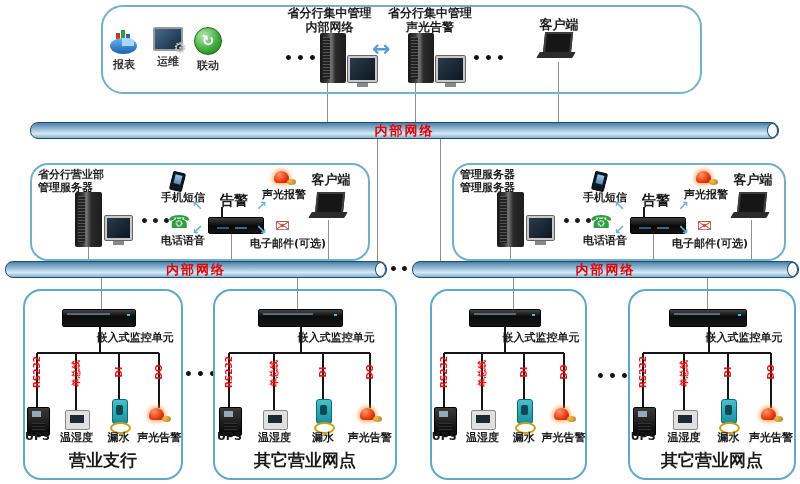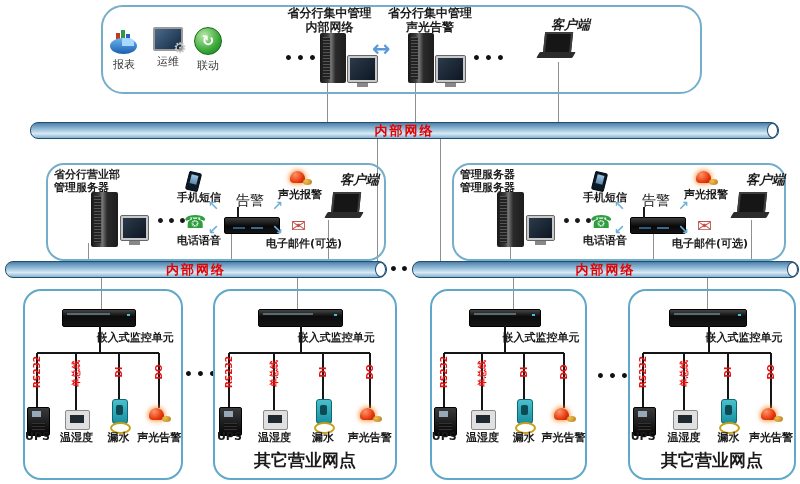--- a/index.html
+++ b/index.html
@@ -14,21 +14,21 @@
     background:linear-gradient(#4d80a8,#9ec4de 45%,#d8e9f4 70%,#86b2d2);}
   .pipe .cap{position:absolute;right:0;top:0;width:9px;height:13px;background:#fff;
     border:1px solid #1f4e6e;border-radius:50%;}
   .pipe .plabel{position:absolute;inset:0;display:flex;align-items:center;justify-content:center;
     color:#e80000;font-weight:bold;font-size:13px;letter-spacing:2px;}
   
   .vline{position:absolute;width:1px;background:#8f8f8f;}
   .dots{position:absolute;font-size:14px;font-weight:bold;letter-spacing:3px;color:#111;}
   
   .tool{position:absolute;top:27px;width:40px;text-align:center;}
-  .tool .tlabel{display:block;margin-top:3px;font-size:11px;font-weight:normal;color:#333;}
+  .tool .tlabel{display:block;margin-top:3px;font-size:11px;font-weight:bold;color:#333;}
   .pie-icon{position:relative;width:30px;height:27px;margin:0 auto;}
   .pie-icon .pie{position:absolute;left:1px;bottom:0;width:27px;height:16px;border-radius:50%;
     background:linear-gradient(#6ab4ee,#1a5fb0);}
   .pie-icon .pie::before{content:"";position:absolute;left:12px;top:0;width:12px;height:8px;
     background:#a8d8ff;border-radius:0 50% 0 0;}
   .pie-icon .b{position:absolute;width:4px;bottom:11px;}
   .pie-icon .b1{left:7px;height:10px;background:#c03a2a;}
   .pie-icon .b2{left:12px;height:13px;background:#2e9a44;}
   .pie-icon .b3{left:17px;height:9px;background:#2a5fc0;}
   .ops-icon{position:relative;width:26px;height:20px;margin:0 auto;border-radius:2px;
@@ -86,21 +86,21 @@
   .th-icon{position:absolute;width:23px;height:18px;background:#e0e0e0;border:1px solid #8a8a8a;border-radius:2px;}
   .th-icon::before{content:"";position:absolute;left:4px;top:4px;width:14px;height:8px;background:#1e2a30;}
   .leak-icon{position:absolute;width:14px;height:23px;border:1px solid #0c6874;border-radius:3px;
     background:linear-gradient(#49c0cc,#1890a0);}
   .leak-icon::before{content:"";position:absolute;left:3px;top:5px;width:7px;height:10px;background:#0d4a54;border-radius:2px;}
   .leak-cable{position:absolute;width:17px;height:8px;border:2px solid #c8a018;border-radius:50%;}
   
   .mb-title{position:absolute;left:6px;top:3px;font-size:11px;font-weight:bold;line-height:13px;}
   .mb-dots{position:absolute;left:108px;top:48px;font-size:14px;font-weight:bold;letter-spacing:2px;}
   .sm-label{position:absolute;font-size:11px;font-weight:bold;text-align:center;}
-  .big-label{position:absolute;font-size:14px;font-weight:normal;}
+  .big-label{position:absolute;font-size:14px;font-weight:bold;}
   .arr{position:absolute;font-size:13px;color:#6fb0d8;font-weight:bold;}
   
   .g-unit{position:absolute;left:46%;top:39px;font-size:11px;font-weight:bold;white-space:nowrap;}
   .g-drop{position:absolute;left:calc(48% - 1px);top:34px;width:2px;height:28px;background:#151515;}
   .g-bus{position:absolute;left:8%;width:78%;top:61px;height:2px;background:#151515;}
   .gcol{position:absolute;width:2px;background:#151515;top:62px;}
   .gc1{left:calc(8% - 1px);height:54px;}
   .gc2{left:calc(33% - 1px);height:57px;}
   .gc3{left:calc(60% - 1px);height:48px;}
   .gc4{left:calc(86% - 1px);height:55px;}
@@ -110,21 +110,21 @@
   .bl2{left:calc(33% - 22px);}
   .bl3{left:calc(60% - 22px);}
   .bl4{left:calc(86% - 22px);}
   .s-label{position:absolute;top:139px;font-size:11px;font-weight:bold;text-align:center;}
   .sl1{left:calc(8% - 22px);width:44px;}
   .sl2{left:calc(33% - 26px);width:52px;}
   .sl3{left:calc(60% - 20px);width:40px;}
   .sl4{left:calc(86% - 31px);width:62px;}
   .g-title{position:absolute;left:0;right:0;bottom:6px;text-align:center;font-size:17px;font-weight:bold;}
   .srv-label{position:absolute;text-align:center;font-size:12px;font-weight:bold;line-height:14px;}
-  .cl-label{position:absolute;font-size:13px;font-weight:bold;text-align:right;font-style:italic;}
+  .cl-label{position:absolute;font-size:13px;font-weight:bold;text-align:center;}
 </style>
 </head>
 <body>
 
 <div class="canvas">
 
   <div class="vline" style="left:327px;top:76px;height:47px"></div>
   <div class="vline" style="left:415px;top:76px;height:47px"></div>
   <div class="vline" style="left:558px;top:62px;height:61px"></div>
   <div class="vline" style="left:377px;top:137px;height:125px"></div>
@@ -186,21 +186,21 @@
   <div class="laptop" style="left:538px;top:32px">
       <span class="scr"></span>
       <span class="base"></span>
     </div>
 
   <div class="pipe" style="left:30px;top:122px;width:747px">
     <span class="plabel">内部网络</span>
     <span class="cap"></span>
   </div>
 
-  <div class="rbox" style="left:46px;top:163px;width:336px;height:94px">
+  <div class="rbox" style="left:30px;top:163px;width:336px;height:94px">
     <div class="mb-title">
       <div>省分行营业部</div>
       <div>管理服务器</div>
     </div>
     <div class="tower" style="left:43px;top:27px;width:27px;height:55px"></div>
     <div class="monitor" style="left:72px;top:50px;width:27px;height:24px"></div>
     <div class="mb-dots">•••</div>
     <div class="mobile" style="left:139px;top:7px"></div>
     <div class="sm-label" style="left:119px;top:25px;width:64px">手机短信</div>
     <span class="abs" style="left:136px;top:46px;font-size:18px;color:#2e9e3e">☎</span>
@@ -276,20 +276,21 @@
     <div class="bus-label bl4">DO</div>
     <div class="ups-icon" style="left:calc(8% - 10px);top:116px"></div>
     <div class="th-icon" style="left:calc(33% - 11px);top:119px"></div>
     <div class="leak-icon" style="left:calc(60% - 7px);top:108px"></div>
     <div class="leak-cable" style="left:calc(60% - 9px);top:131px"></div>
     <div class="alarm-dome" style="left:calc(86% - 12px);top:114px"></div>
     <div class="s-label sl1">UPS</div>
     <div class="s-label sl2">温湿度</div>
     <div class="s-label sl3">漏水</div>
     <div class="s-label sl4">声光告警</div>
+    <div class="g-title">营业支行</div>
   </div>
 
   <div class="dots" style="left:184px;top:366px">•••</div>
 
   <div class="group" style="left:213px;width:180px">
     <div class="g-device"></div>
     <div class="g-unit">嵌入式监控单元</div>
     <div class="g-drop"></div>
     <div class="g-bus"></div>
     <div class="gcol gc1"></div>

